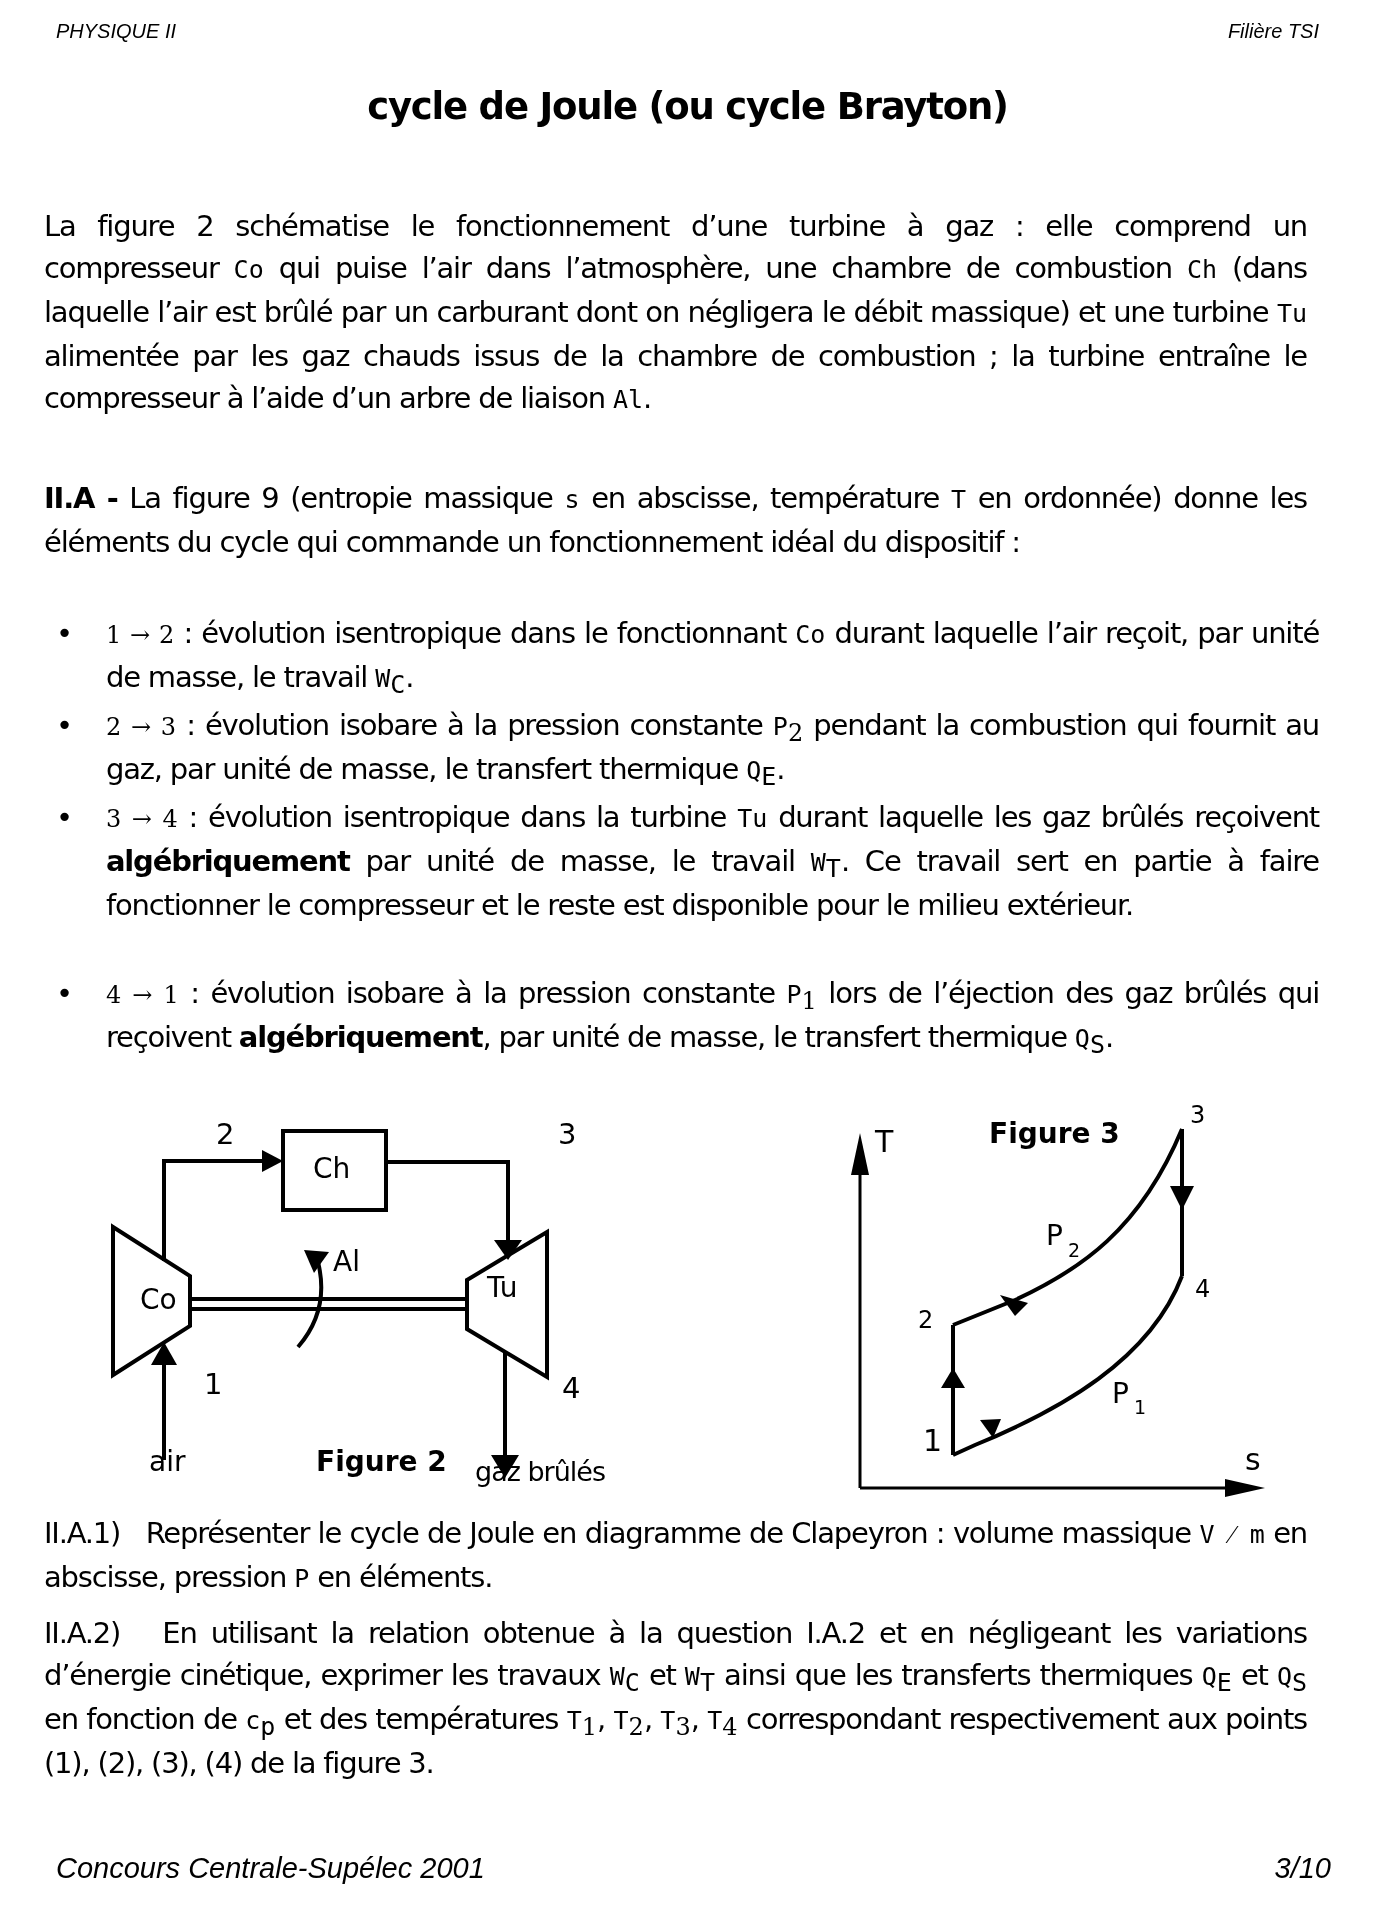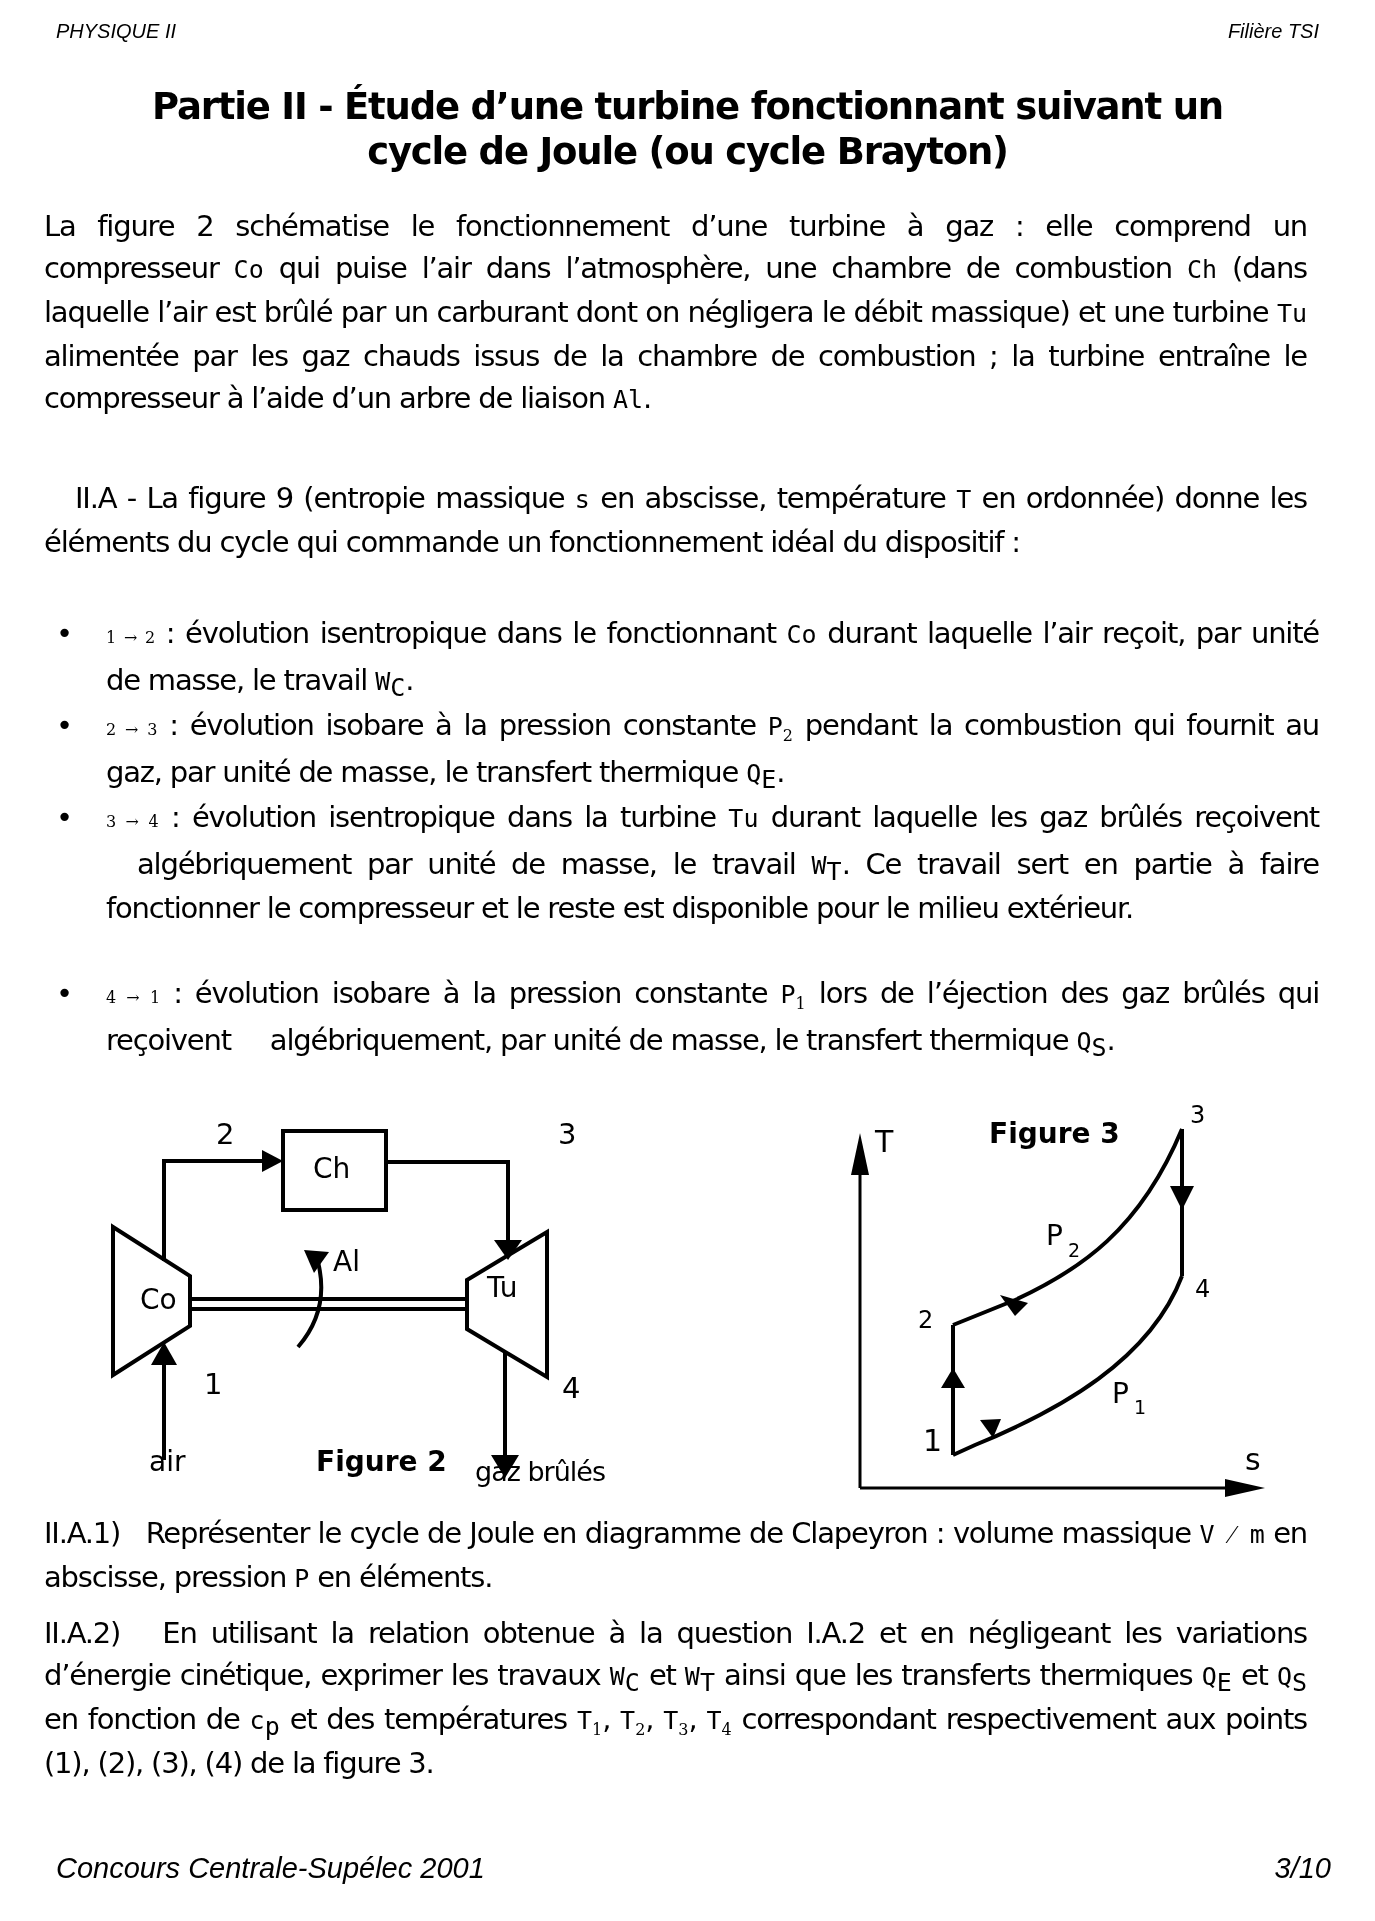--- a/index.html
+++ b/index.html
@@ -3,39 +3,38 @@
 <meta charset="utf-8">
 <style>
   html, body { margin: 0; padding: 0; background: #ffffff; }
   body { width: 1375px; height: 1921px; position: relative; overflow: hidden; color: #000; font-family: "DejaVu Sans", sans-serif; }
   .hdr { position: absolute; top: 20px; font-family: "Liberation Sans", sans-serif; font-style: italic; font-size: 20px; }
   .hdr.left { left: 56px; }
   .hdr.right { right: 56px; }
   .title { position: absolute; top: 84px; left: 56px; width: 1263px; text-align: center; font-weight: bold; font-size: 37px; line-height: 45px; letter-spacing: -1.2px; }
   .para { position: absolute; left: 44px; width: 1263px; font-size: 29px; line-height: 42px; text-align: justify; letter-spacing: -1.2px; }
   .mono { font-family: "DejaVu Sans Mono", monospace; font-size: 25px; letter-spacing: 0; }
-  .serif { font-family: "DejaVu Serif", serif; font-size: 16px; letter-spacing: 0; }
-  .b { font-weight: normal; margin-left: 31px; }
+  .serif { font-family: "DejaVu Serif", serif; font-size: 24px; letter-spacing: 0; }
+  .b { font-weight: bold; }
   sub { font-size: 18px; vertical-align: -6px; line-height: 0; }
   .bullet { position: absolute; left: 56px; width: 1263px; font-size: 29px; line-height: 42px; letter-spacing: -1.2px; }
   .bullet .dot { position: absolute; left: 0; top: 0; }
   .bullet .txt { margin-left: 50px; text-align: justify; display: block; }
   .footer { position: absolute; top: 1842px; font-family: "Liberation Sans", sans-serif; font-style: italic; font-size: 29px; margin-top: 10px; }
   .footer.left { left: 56px; }
   .footer.right { right: 44px; }
   svg text { font-family: "DejaVu Sans", sans-serif; }
 </style>
 </head>
 <body>
 
 <div class="hdr left">PHYSIQUE II</div>
 <div class="hdr right">Filière TSI</div>
 
 <div class="title">
-  <div>Partie II - Étude d’une turbine fonctionnant suivant un</div>
   <div>cycle de Joule (ou cycle Brayton)</div>
 </div>
 
 <div class="para" style="top:205px;"><span>La figure 2 schématise le fonctionnement d’une turbine à gaz : elle comprend un compresseur </span><span class="mono">Co</span><span> qui puise l’air dans l’atmosphère, une chambre de combustion </span><span class="mono">Ch</span><span> (dans laquelle l’air est brûlé par un carburant dont on négligera le débit massique) et une turbine </span><span class="mono">Tu</span><span> alimentée par les gaz chauds issus de la chambre de combustion ; la turbine entraîne le compresseur à l’aide d’un arbre de liaison </span><span class="mono">Al</span><span>.</span></div>
 
 <div class="para" style="top:477px;"><span class="b">II.A -</span><span> La figure 9 (entropie massique </span><span class="mono">s</span><span> en abscisse, température </span><span class="mono">T</span><span> en ordonnée) donne les éléments du cycle qui commande un fonctionnement idéal du dispositif :</span></div>
 
 <div class="bullet" style="top:612px;">
   <span class="dot">•</span>
   <span class="txt"><span class="serif">1 → 2</span><span> : évolution isentropique dans le fonctionnant </span><span class="mono">Co</span><span> durant laquelle l’air reçoit, par unité de masse, le travail </span><span class="mono">W</span><sub class="mono">C</sub><span>.</span></span>

